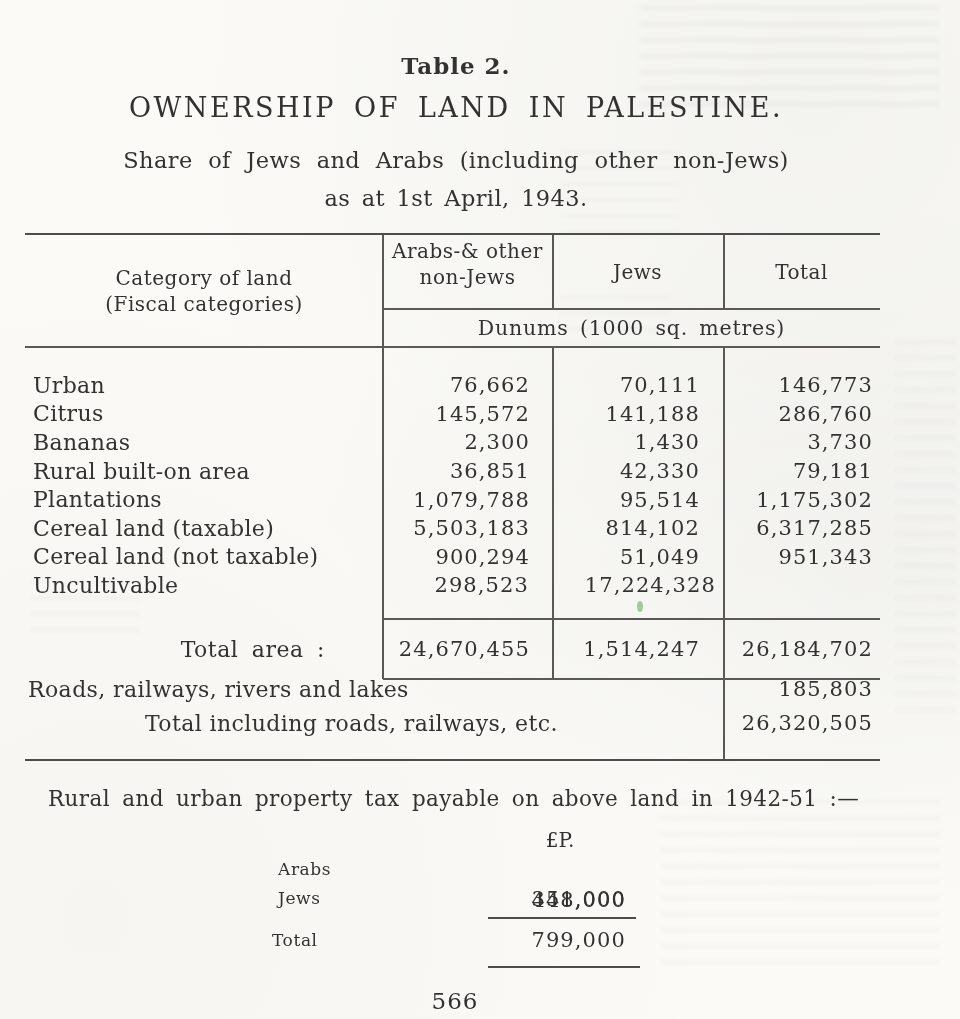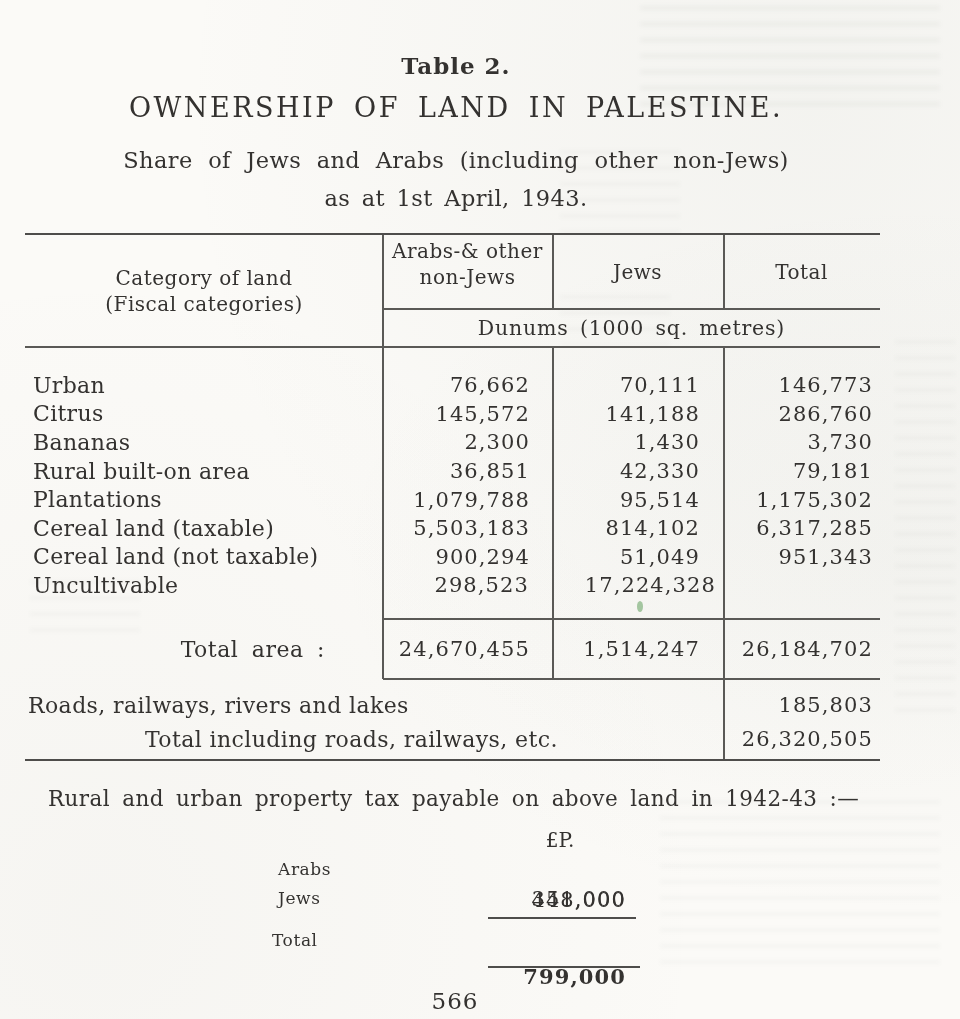--- a/index.html
+++ b/index.html
@@ -41,21 +41,21 @@
   .tbody{position:absolute;left:0;top:108px;width:855px;padding-top:28px;}
   .trow{display:grid;grid-template-columns:358px 169px 171px 157px;height:28.6px;align-items:center;}
   .trow .c1{padding-left:8px;font-size:22px;letter-spacing:.3px;white-space:nowrap;}
   .num{font-size:21px;letter-spacing:1.1px;text-align:right;white-space:nowrap;}
   .trow .c2{padding-right:22px;}
   .trow .c3{padding-right:23px;}
   .trow .c4{padding-right:7px;}
   .total-row{position:absolute;left:0;top:384px;width:855px;height:60px;display:grid;
     grid-template-columns:358px 169px 171px 157px;align-items:center;}
   .total-row .lbl{text-align:right;padding-right:58px;font-size:22px;word-spacing:6px;letter-spacing:.5px;}
-  .addendum{position:absolute;left:0;top:444px;width:855px;height:80px;padding-top:9px;box-sizing:border-box;}
+  .addendum{position:absolute;left:0;top:428px;width:855px;height:80px;padding-top:9px;box-sizing:border-box;}
   .arow{display:grid;grid-template-columns:698px 157px;height:34px;align-items:center;}
   .arow .albl{font-size:22px;letter-spacing:.4px;white-space:nowrap;}
   .arow.r1 .albl{padding-left:3px;}
   .arow.r2 .albl{padding-left:120px;}
   .arow .num{padding-right:7px;}
 
   
   .tax-head{left:48px;top:786px;font-size:21.5px;word-spacing:5px;letter-spacing:.4px;white-space:nowrap;}
   .tax-cur{left:480px;top:828px;width:160px;text-align:center;font-size:20px;}
   .tax-lbl{font-size:17px;letter-spacing:.6px;}
@@ -177,28 +177,28 @@
         <span class="albl">Roads, railways, rivers and lakes</span>
         <span class="num">185,803</span>
       </div>
       <div class="arow r2">
         <span class="albl">Total including roads, railways, etc.</span>
         <span class="num">26,320,505</span>
       </div>
     </div>
   </div>
 
-  <div class="abs tax-head">Rural and urban property tax payable on above land in 1942-43 :—</div>
+  <div class="abs tax-head">Rural and urban property tax payable on above land in 1942-51 :—</div>
   <div class="abs tax-cur">£P.</div>
 
   <span class="abs tax-lbl" style="left:278px;top:859px;">Arabs</span>
   <span class="abs tax-val" style="top:859px;margin-top:28px;">351,000</span>
 
   <span class="abs tax-lbl" style="left:278px;top:888px;">Jews</span>
   <span class="abs tax-val" style="top:888px;">448,000</span>
   <div class="uline" style="left:488px;top:917px;width:148px;"></div>
 
   <span class="abs tax-lbl" style="left:272px;top:930px;">Total</span>
-  <span class="abs tax-val" style="top:964px;font-weight:bold;">799,000</span>
+  <span class="abs tax-val" style="top:928px;">799,000</span>
   <div class="uline" style="left:488px;top:966px;width:152px;"></div>
 
   <div class="abs pageno">566</div>
 </div>
 
 </body></html>

